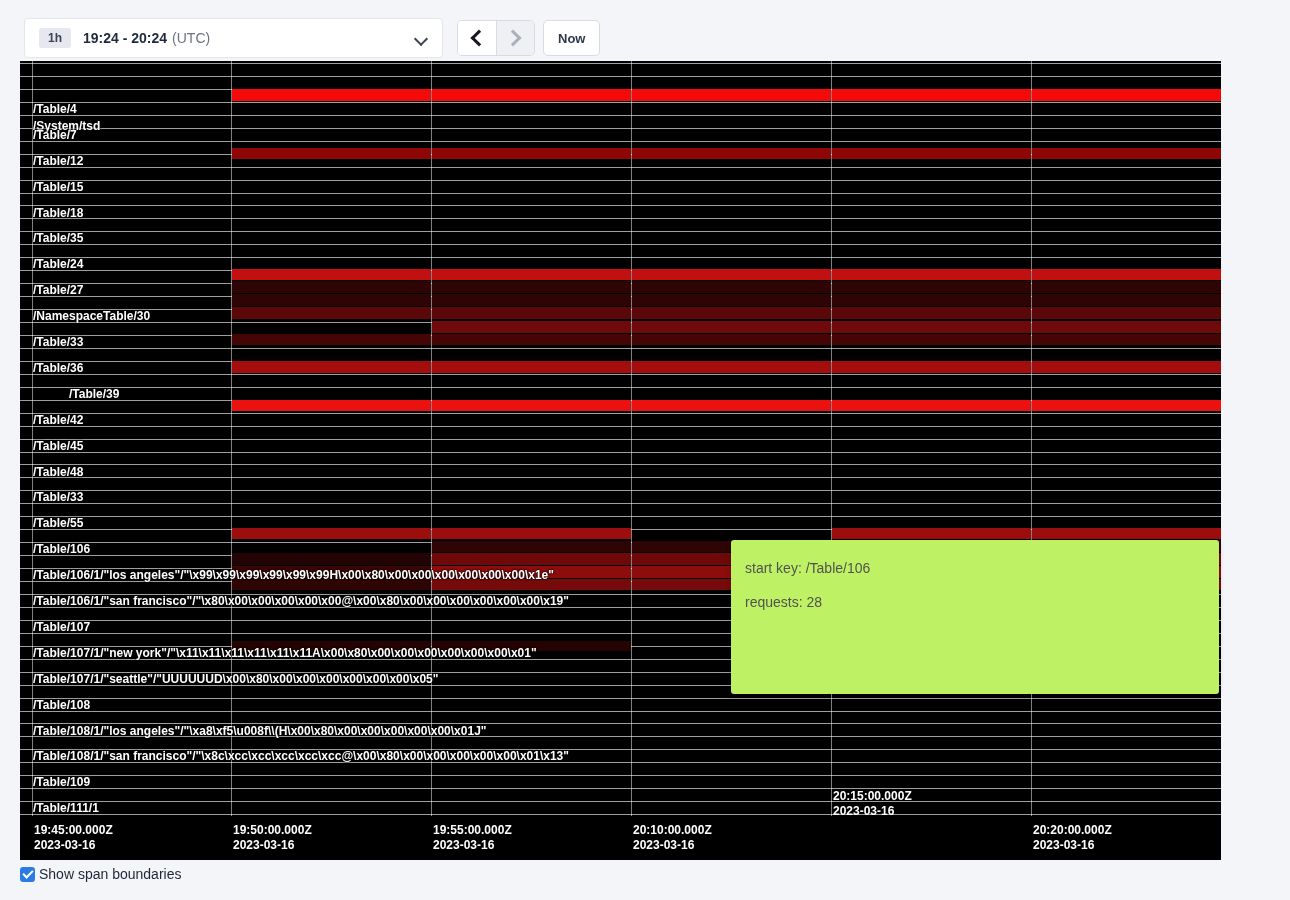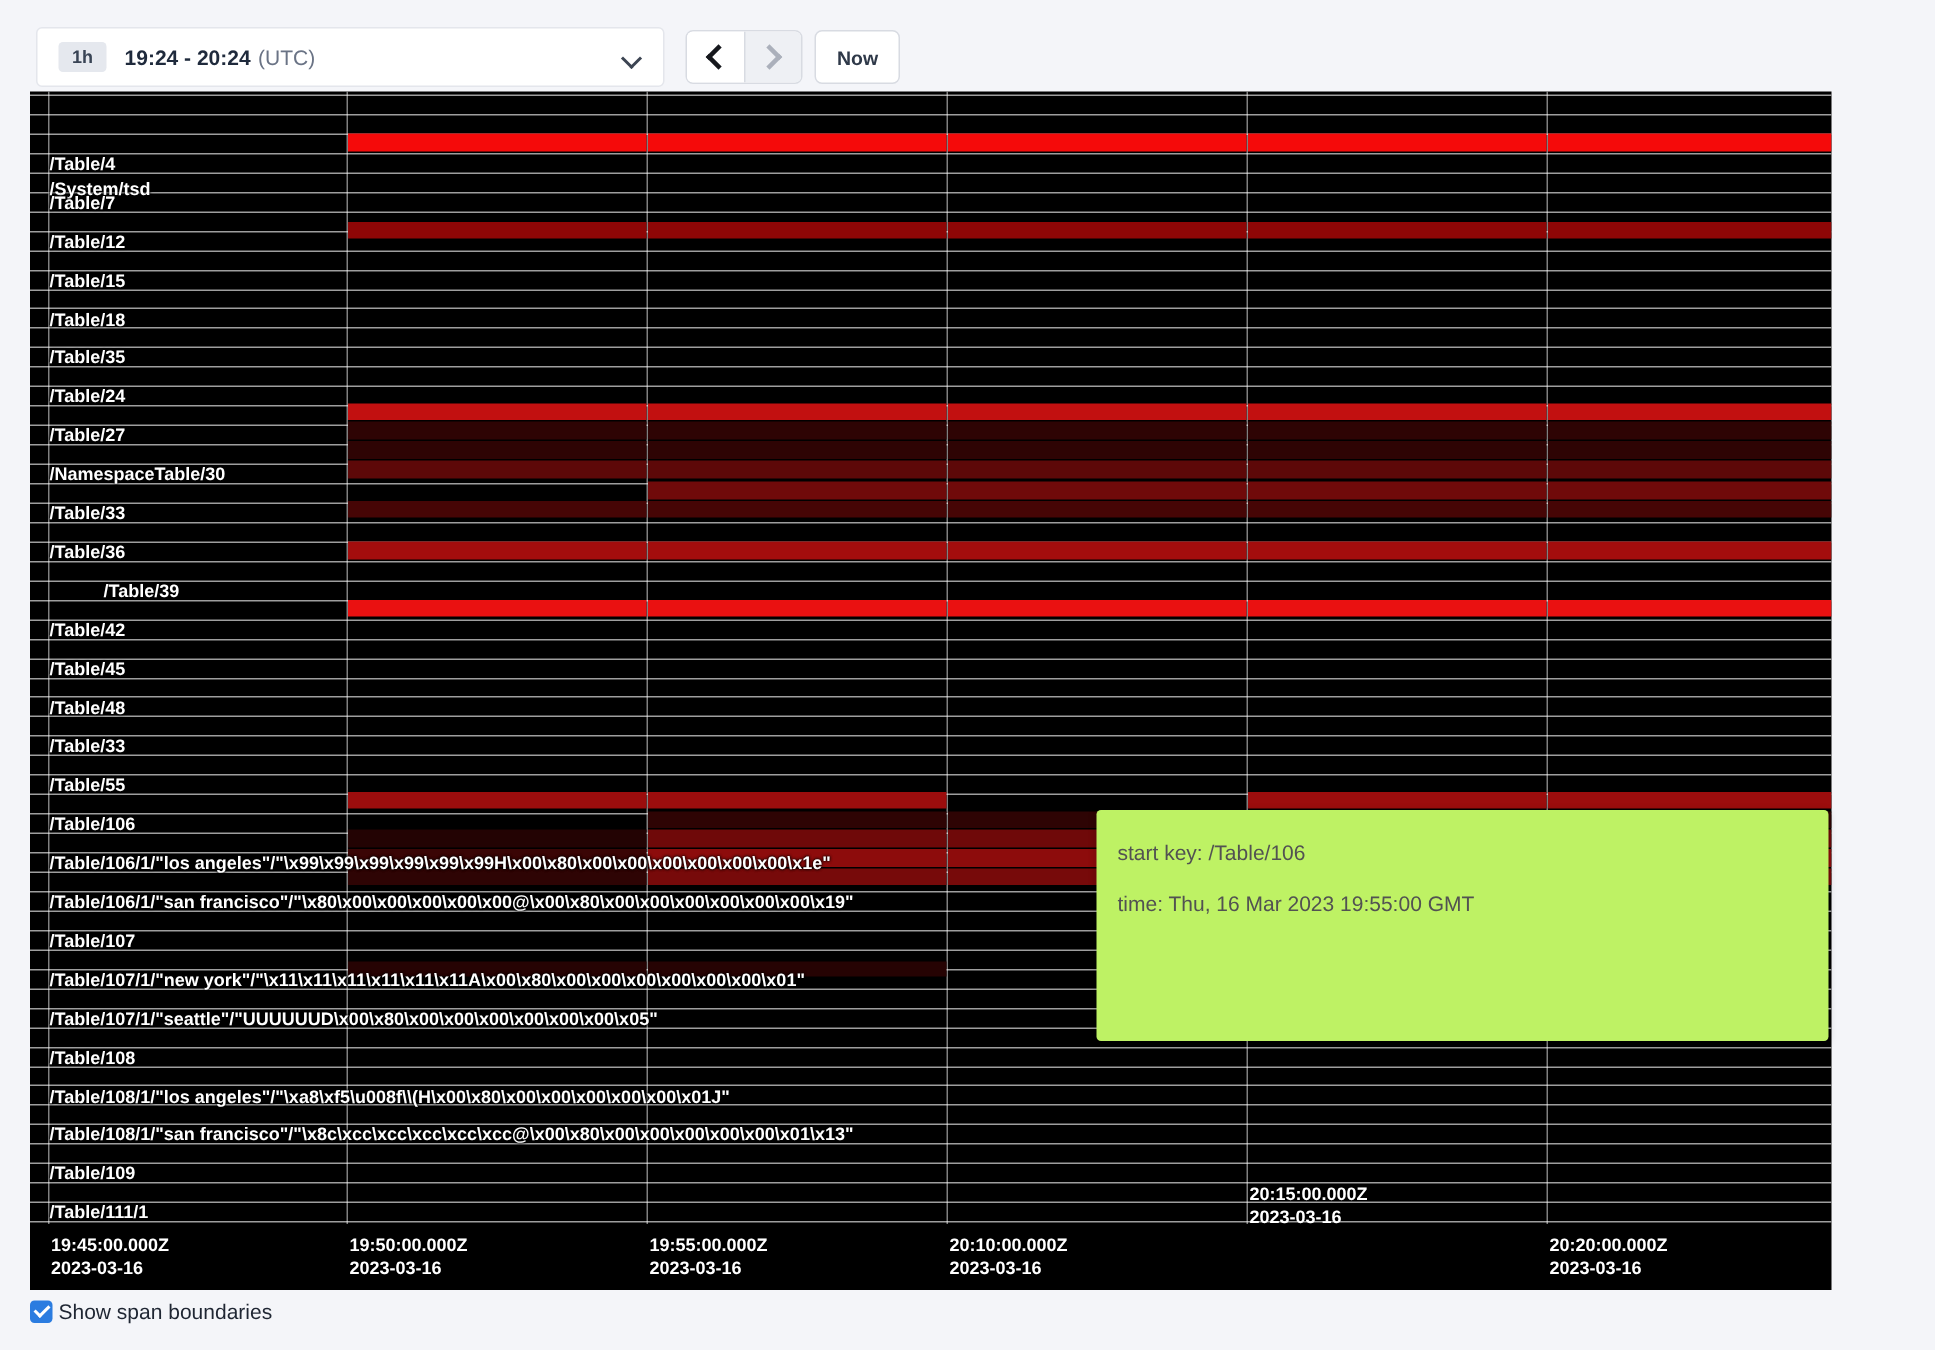--- a/index.html
+++ b/index.html
@@ -284,19 +284,19 @@
       <div>2023-03-16</div>
     </div>
     <div class="axis-item" style="left: 1013px; top: 762px;">
       <div>20:20:00.000Z</div>
       <div>2023-03-16</div>
     </div>
   </div>
 
 <div class="tooltip">
   <div class="tline">start key: /Table/106</div>
-  <div class="tline">time: Thu, 16 Mar 2023 19:55:00 GMT</div>
+  <div class="tline">requests: 28</div>
 </div>
 
 <div class="footer">
   <span class="cbx"></span>
   <span class="cbx-label">Show span boundaries</span>
 </div>
 
 </body></html>

